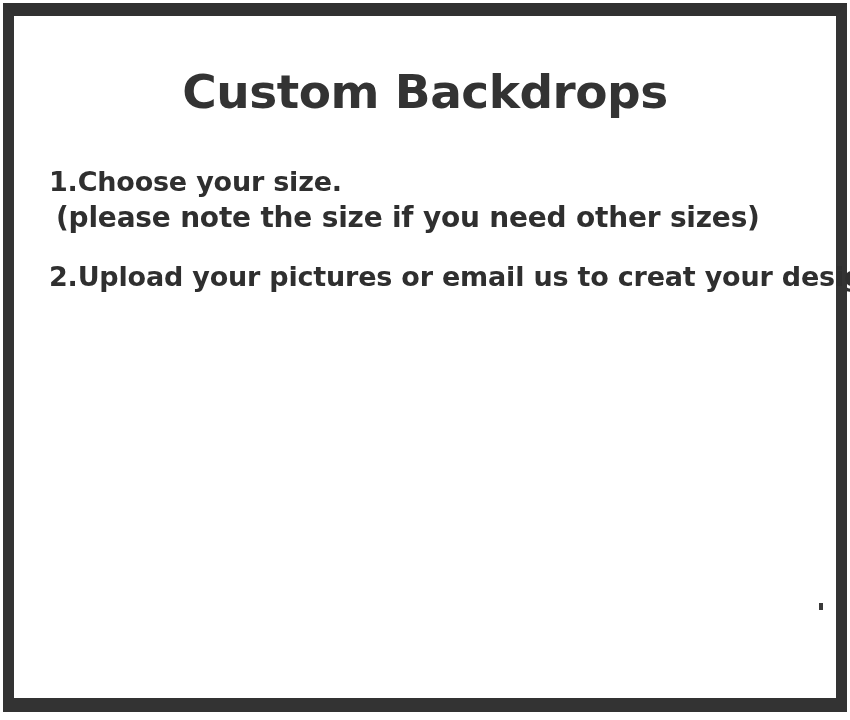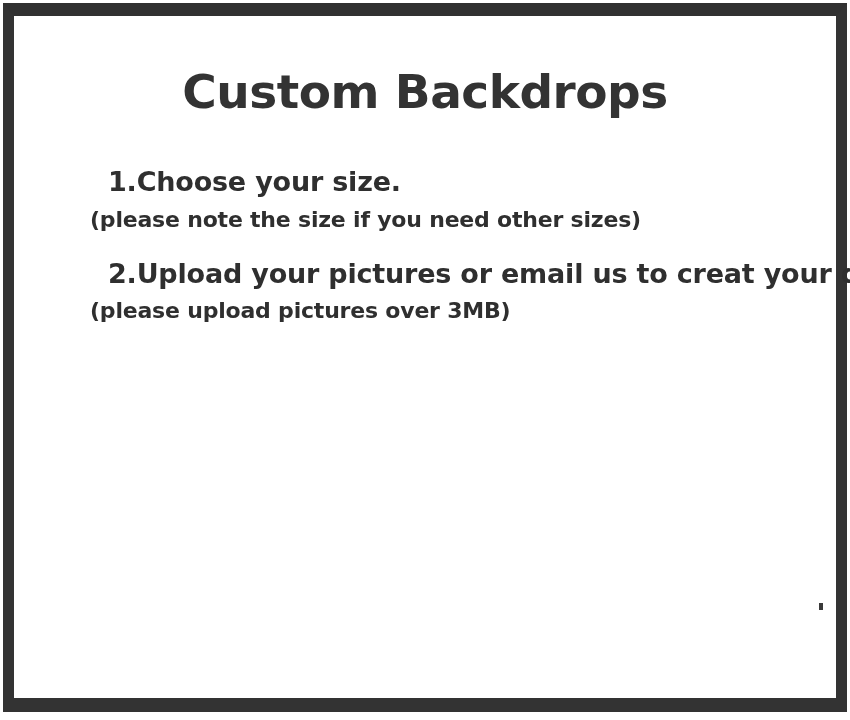--- a/index.html
+++ b/index.html
@@ -90,34 +90,33 @@
 
   .step {
     margin-bottom: 22px;
   }
 
   .step-main {
     font-size: 27px;
     font-weight: bold;
     color: #2f2f2f;
     line-height: 1.32;
-    padding-left: 94px;
+    padding-left: 35px;
     white-space: nowrap;
     letter-spacing: -0.2px;
   }
 
   .step-note {
-    font-size: 22px;
+    font-size: 28px;
     font-weight: bold;
     color: #2f2f2f;
     line-height: 1.32;
-    padding-left: 76px;
+    padding-left: 42px;
     white-space: nowrap;
     letter-spacing: -0.2px;
-    margin-top: 5px;
   }
 
   .step-note:empty {
     display: none;
   }
 
   
   .speck {
     position: absolute;
     left: 805px;
@@ -142,21 +141,20 @@
 
       <div class="steps">
 
         <div class="step">
           <div class="step-main">1.Choose your size.</div>
           <div class="step-note">(please note the size if you need other sizes)</div>
         </div>
 
         <div class="step">
           <div class="step-main">2.Upload your pictures or email us to creat your design.</div>
-          <div class="step-note">(please upload pictures over 3MB)</div>
         </div>
 
 
       </div>
 
       <div class="speck"></div>
 
     </div>
   </div>
 

